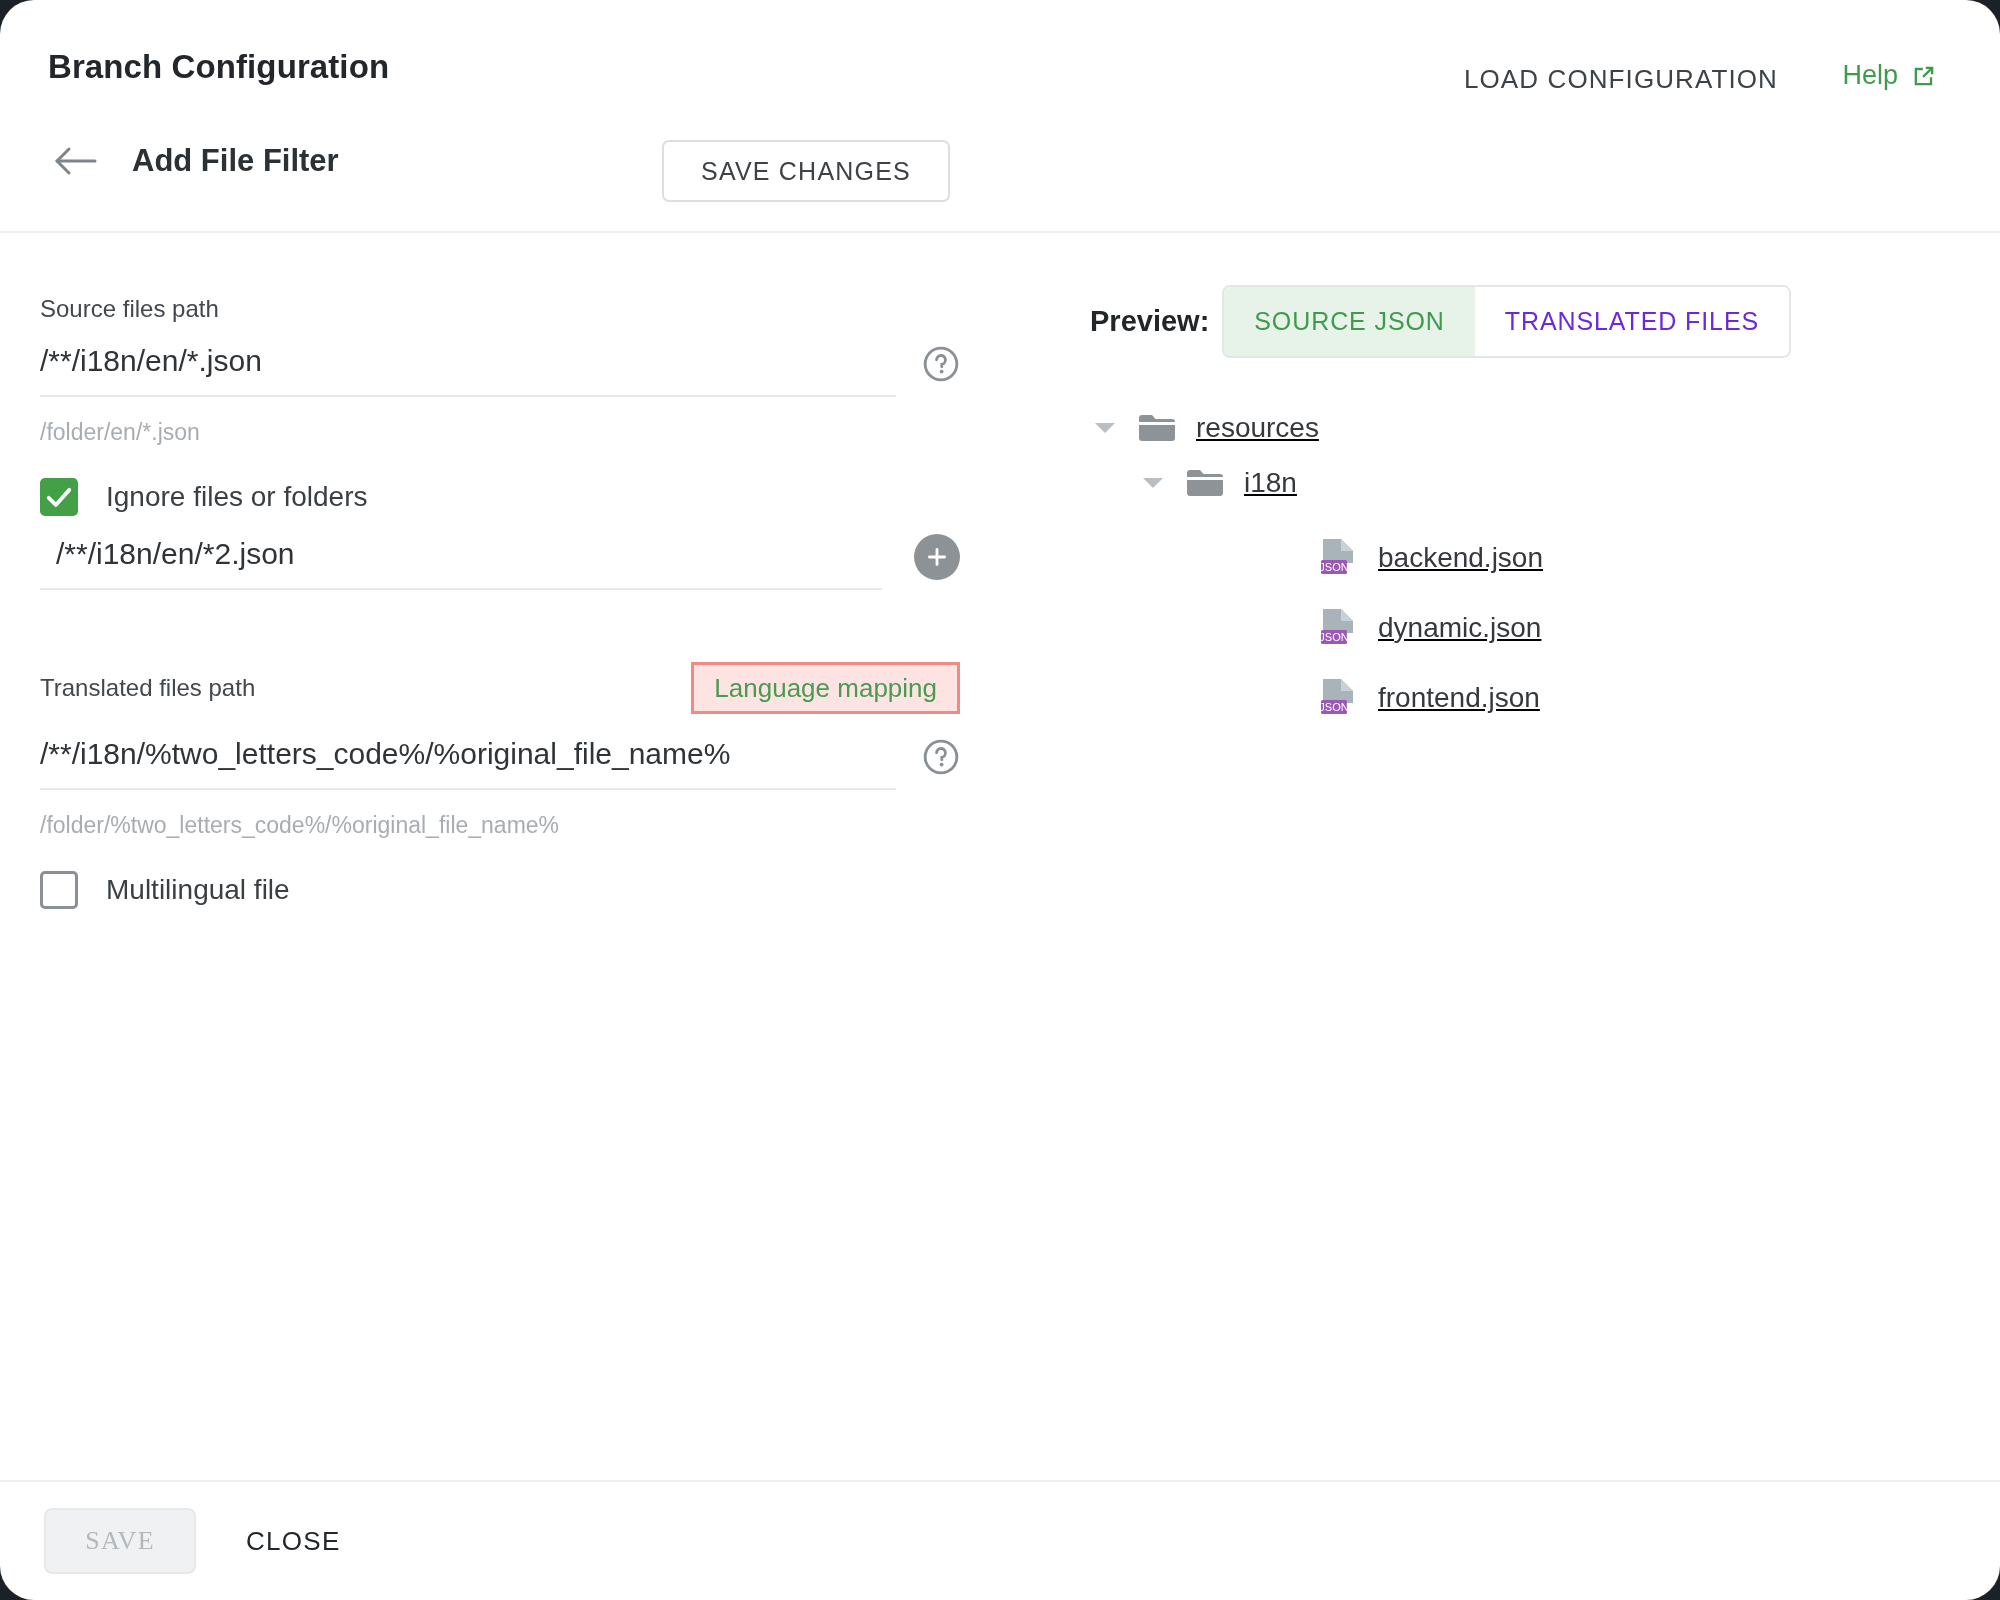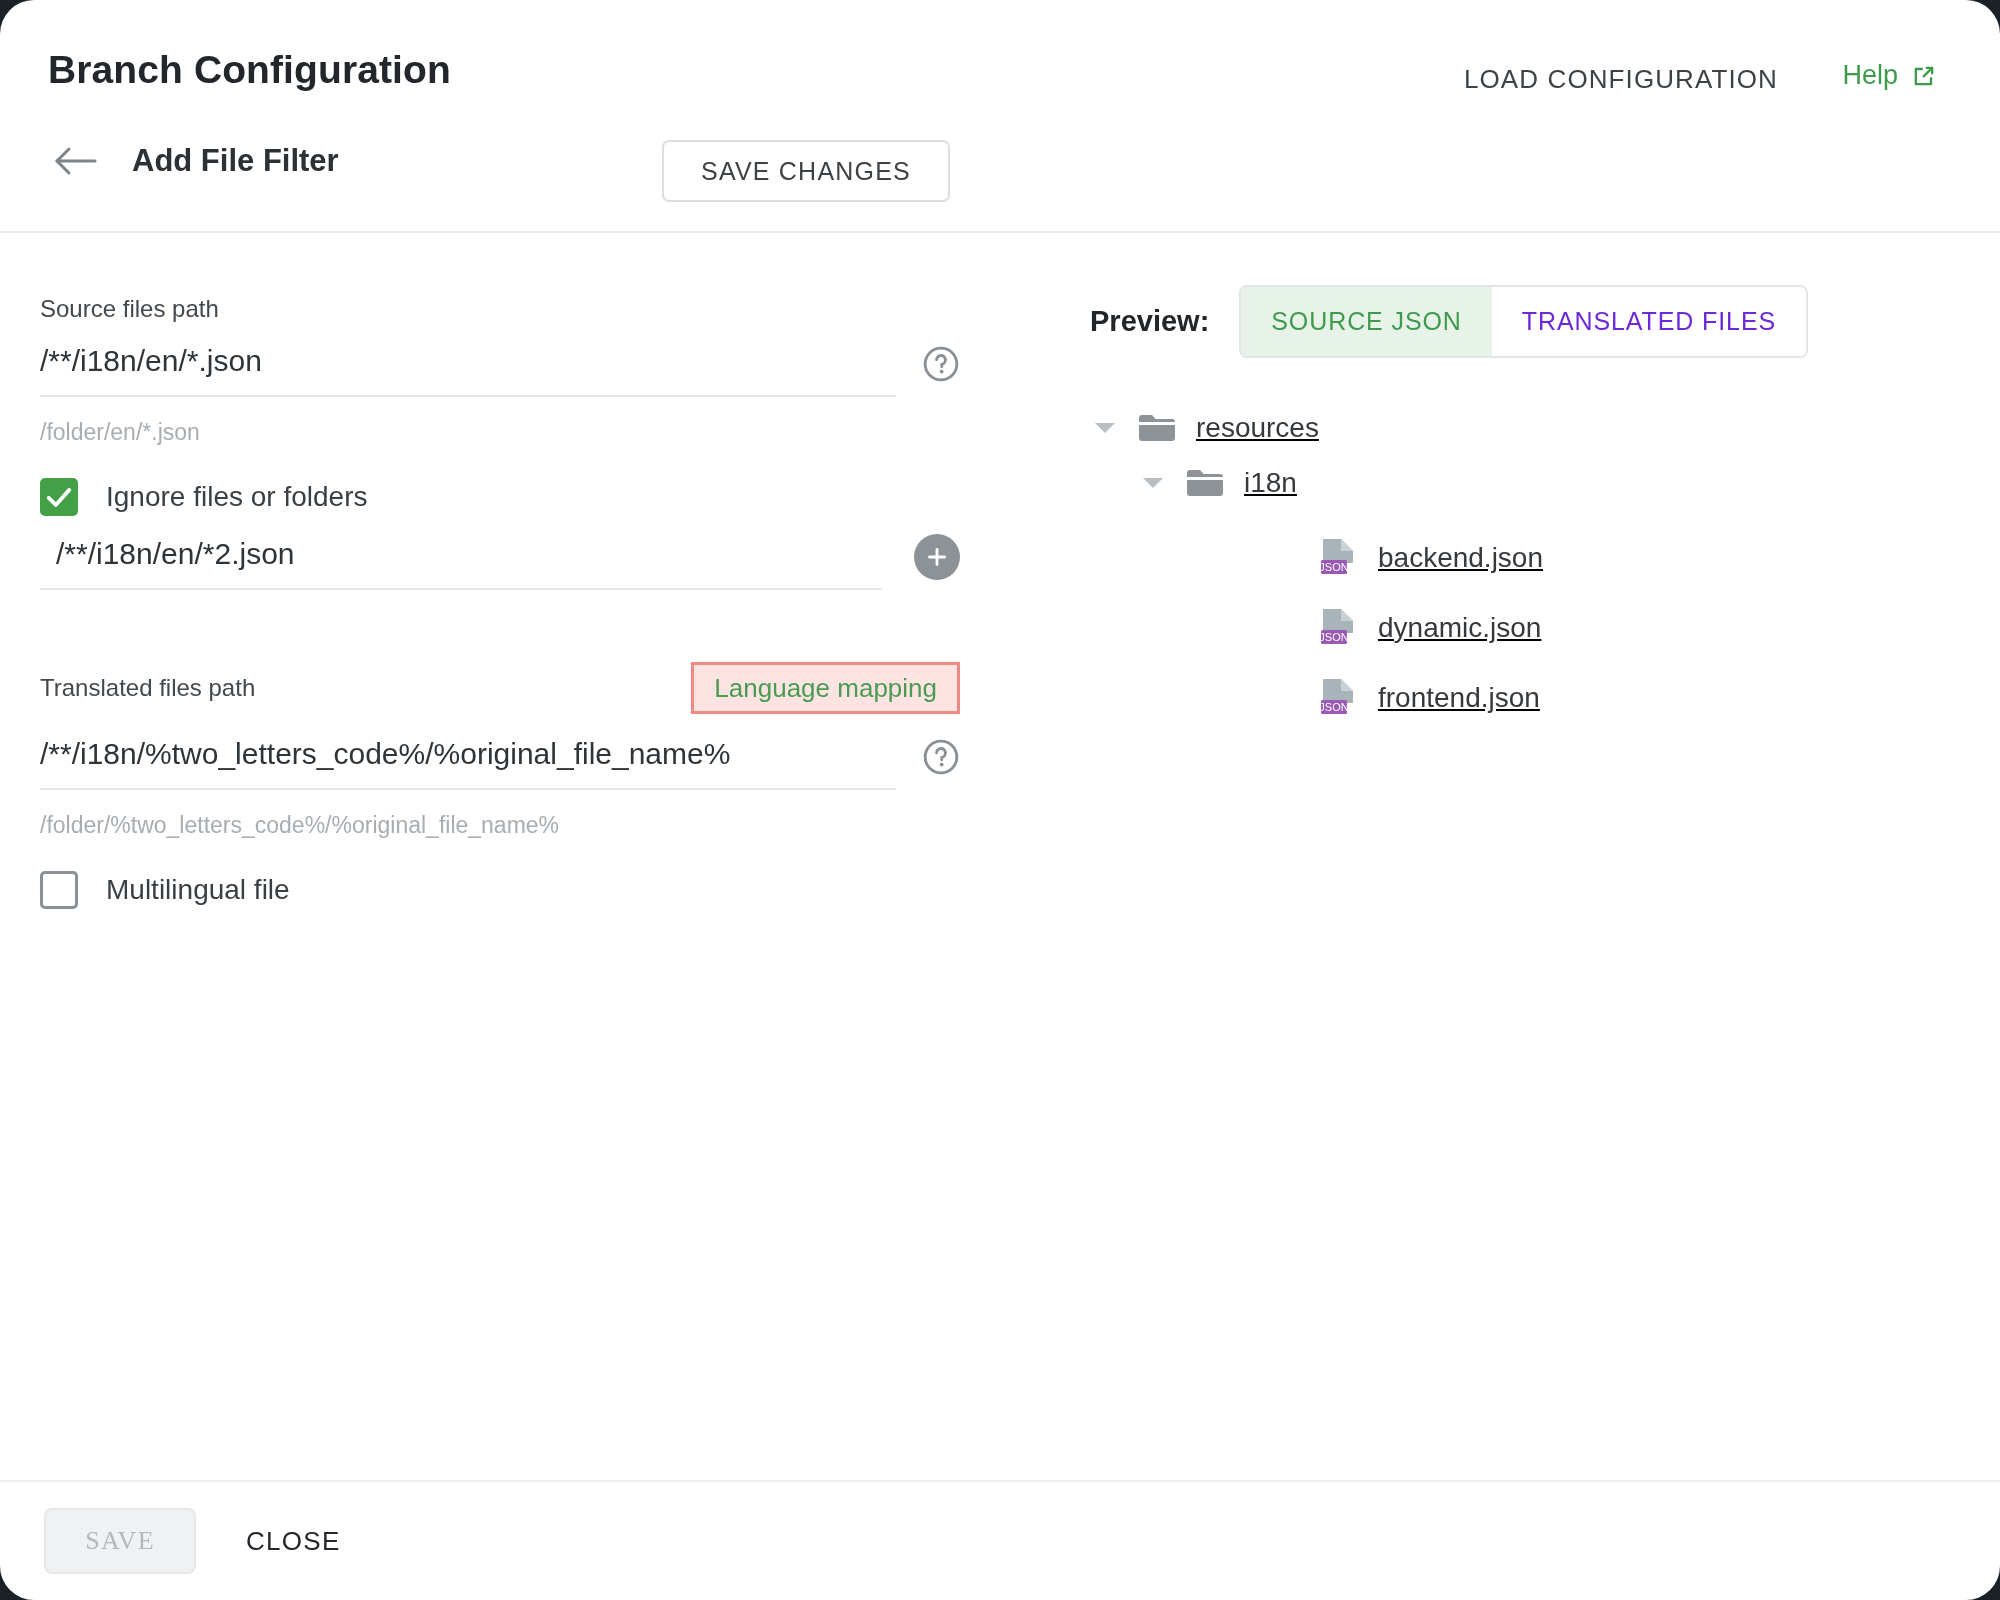--- a/index.html
+++ b/index.html
@@ -29,21 +29,21 @@
     position: relative;
     height: 233px;
     flex: 0 0 233px;
     border-bottom: 2px solid #eceef0;
   }
 
   .page-title {
     position: absolute;
     left: 48px;
     top: 48px;
-    font-size: 39px;
+    font-size: 33px;
     font-weight: bold;
     color: #23272b;
     letter-spacing: 0.1px;
   }
 
   .load-config-btn {
     position: absolute;
     right: 216px;
     top: 60px;
     font-size: 26px;
@@ -237,21 +237,21 @@
   .preview-head {
     display: flex;
     align-items: center;
     margin-top: 52px;
   }
 
   .preview-label {
     font-size: 29px;
     font-weight: bold;
     color: #222629;
-    margin-right: 30px;
+    margin-right: 13px;
   }
 
   .seg {
     display: flex;
     border: 2px solid #e3e6e8;
     border-radius: 8px;
     overflow: hidden;
   }
 
   .seg-btn {

